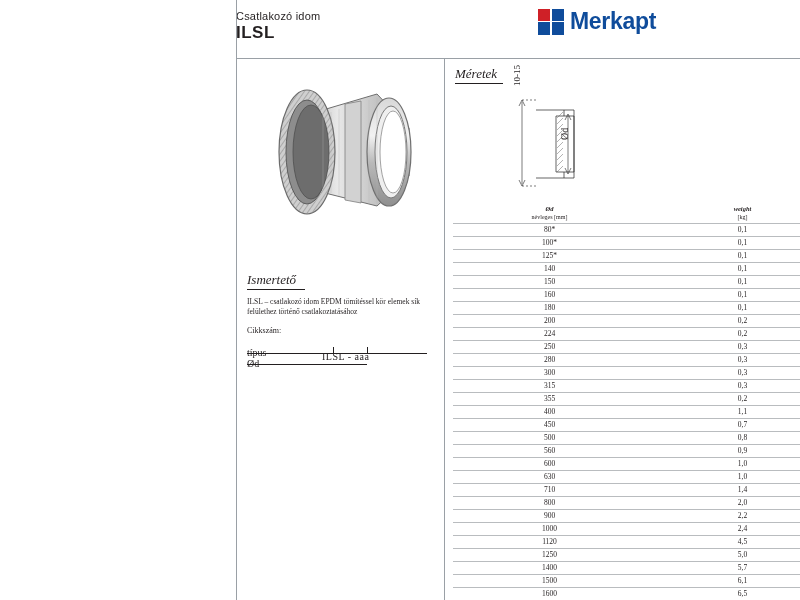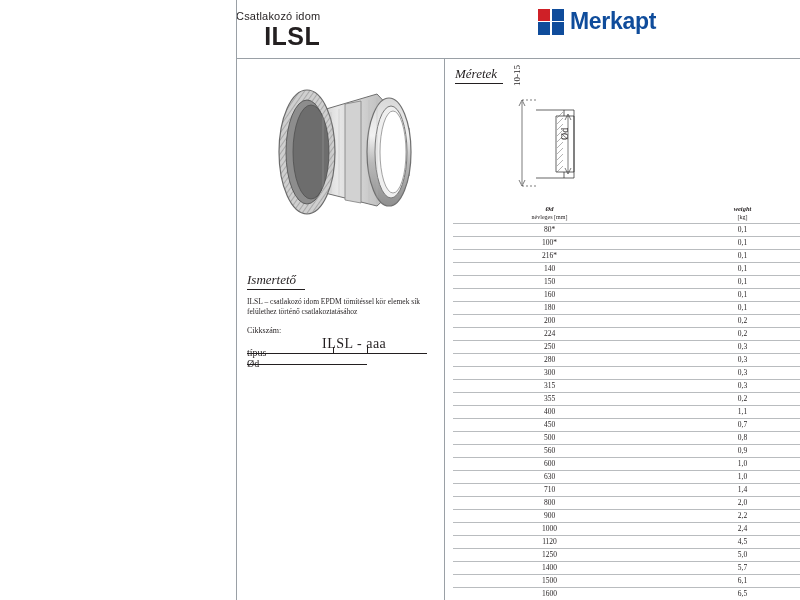--- a/index.html
+++ b/index.html
@@ -35,27 +35,26 @@
     top: 10px;
   }
   .doc-subtitle {
     font-family: "Liberation Sans", sans-serif;
     font-size: 11px;
     color: #231f20;
     letter-spacing: 0.2px;
   }
   .doc-title {
     font-family: "Liberation Sans", sans-serif;
-    font-size: 25px;
+    font-size: 17px;
     font-weight: bold;
     color: #231f20;
     letter-spacing: 0.5px;
     margin-top: 2px;
     line-height: 1;
-    text-align: right;
   }
   
   .logo {
     position: absolute;
     left: 494px;
     top: 8px;
     display: flex;
     align-items: center;
     gap: 6px;
   }
@@ -153,22 +152,22 @@
   .cikkszam-box {
     position: absolute;
     left: 203px;
     top: 336px;
     width: 180px;
     height: 26px;
   }
   .cikkszam-code {
     position: absolute;
     left: 75px;
-    top: 0px;
-    font-size: 14px;
+    top: 15px;
+    font-size: 10px;
     letter-spacing: 0.5px;
     color: #231f20;
   }
   .cikkszam-line {
     position: absolute;
     left: 0;
     top: 17px;
     width: 180px;
     height: 1px;
     background: #231f20;
@@ -421,21 +420,21 @@
     <tbody>
         <tr>
           <td class="c1">80*</td>
           <td class="c2">0,1</td>
         </tr>
         <tr>
           <td class="c1">100*</td>
           <td class="c2">0,1</td>
         </tr>
         <tr>
-          <td class="c1">216*</td>
+          <td class="c1">125*</td>
           <td class="c2">0,1</td>
         </tr>
         <tr>
           <td class="c1">140</td>
           <td class="c2">0,1</td>
         </tr>
         <tr>
           <td class="c1">150</td>
           <td class="c2">0,1</td>
         </tr>

